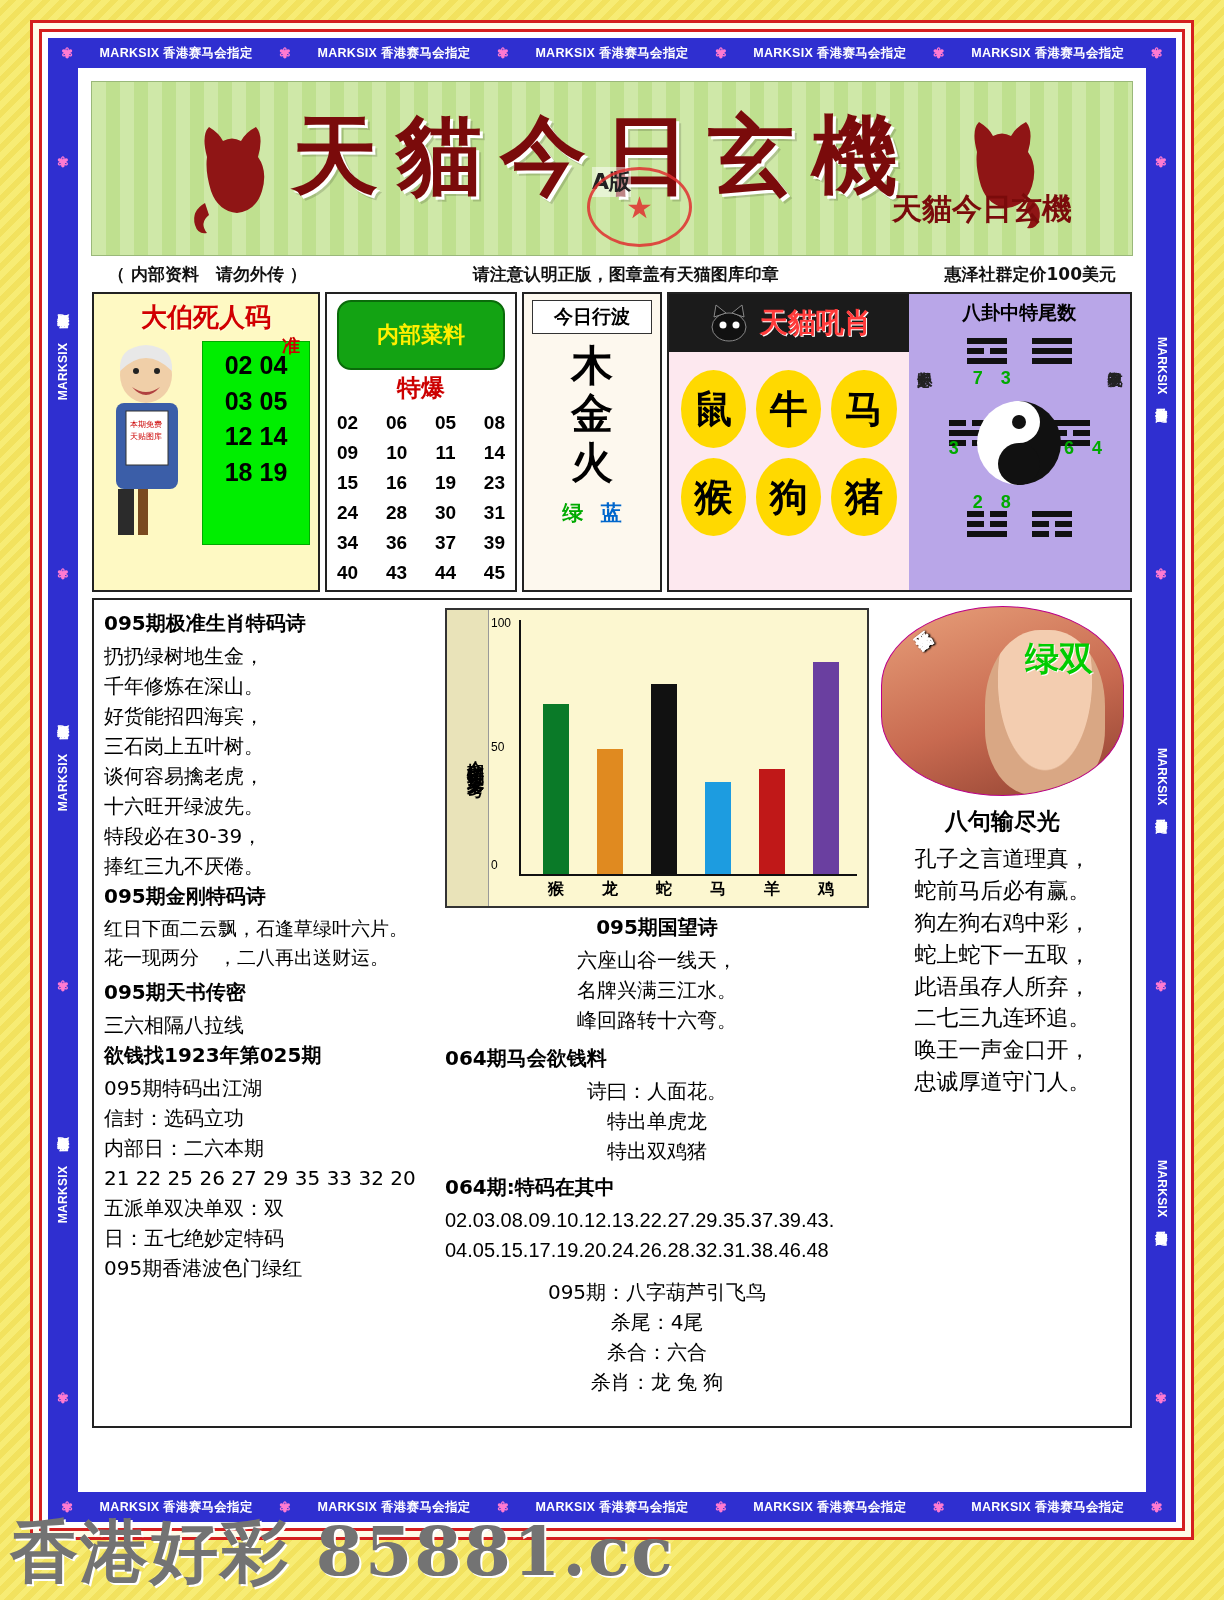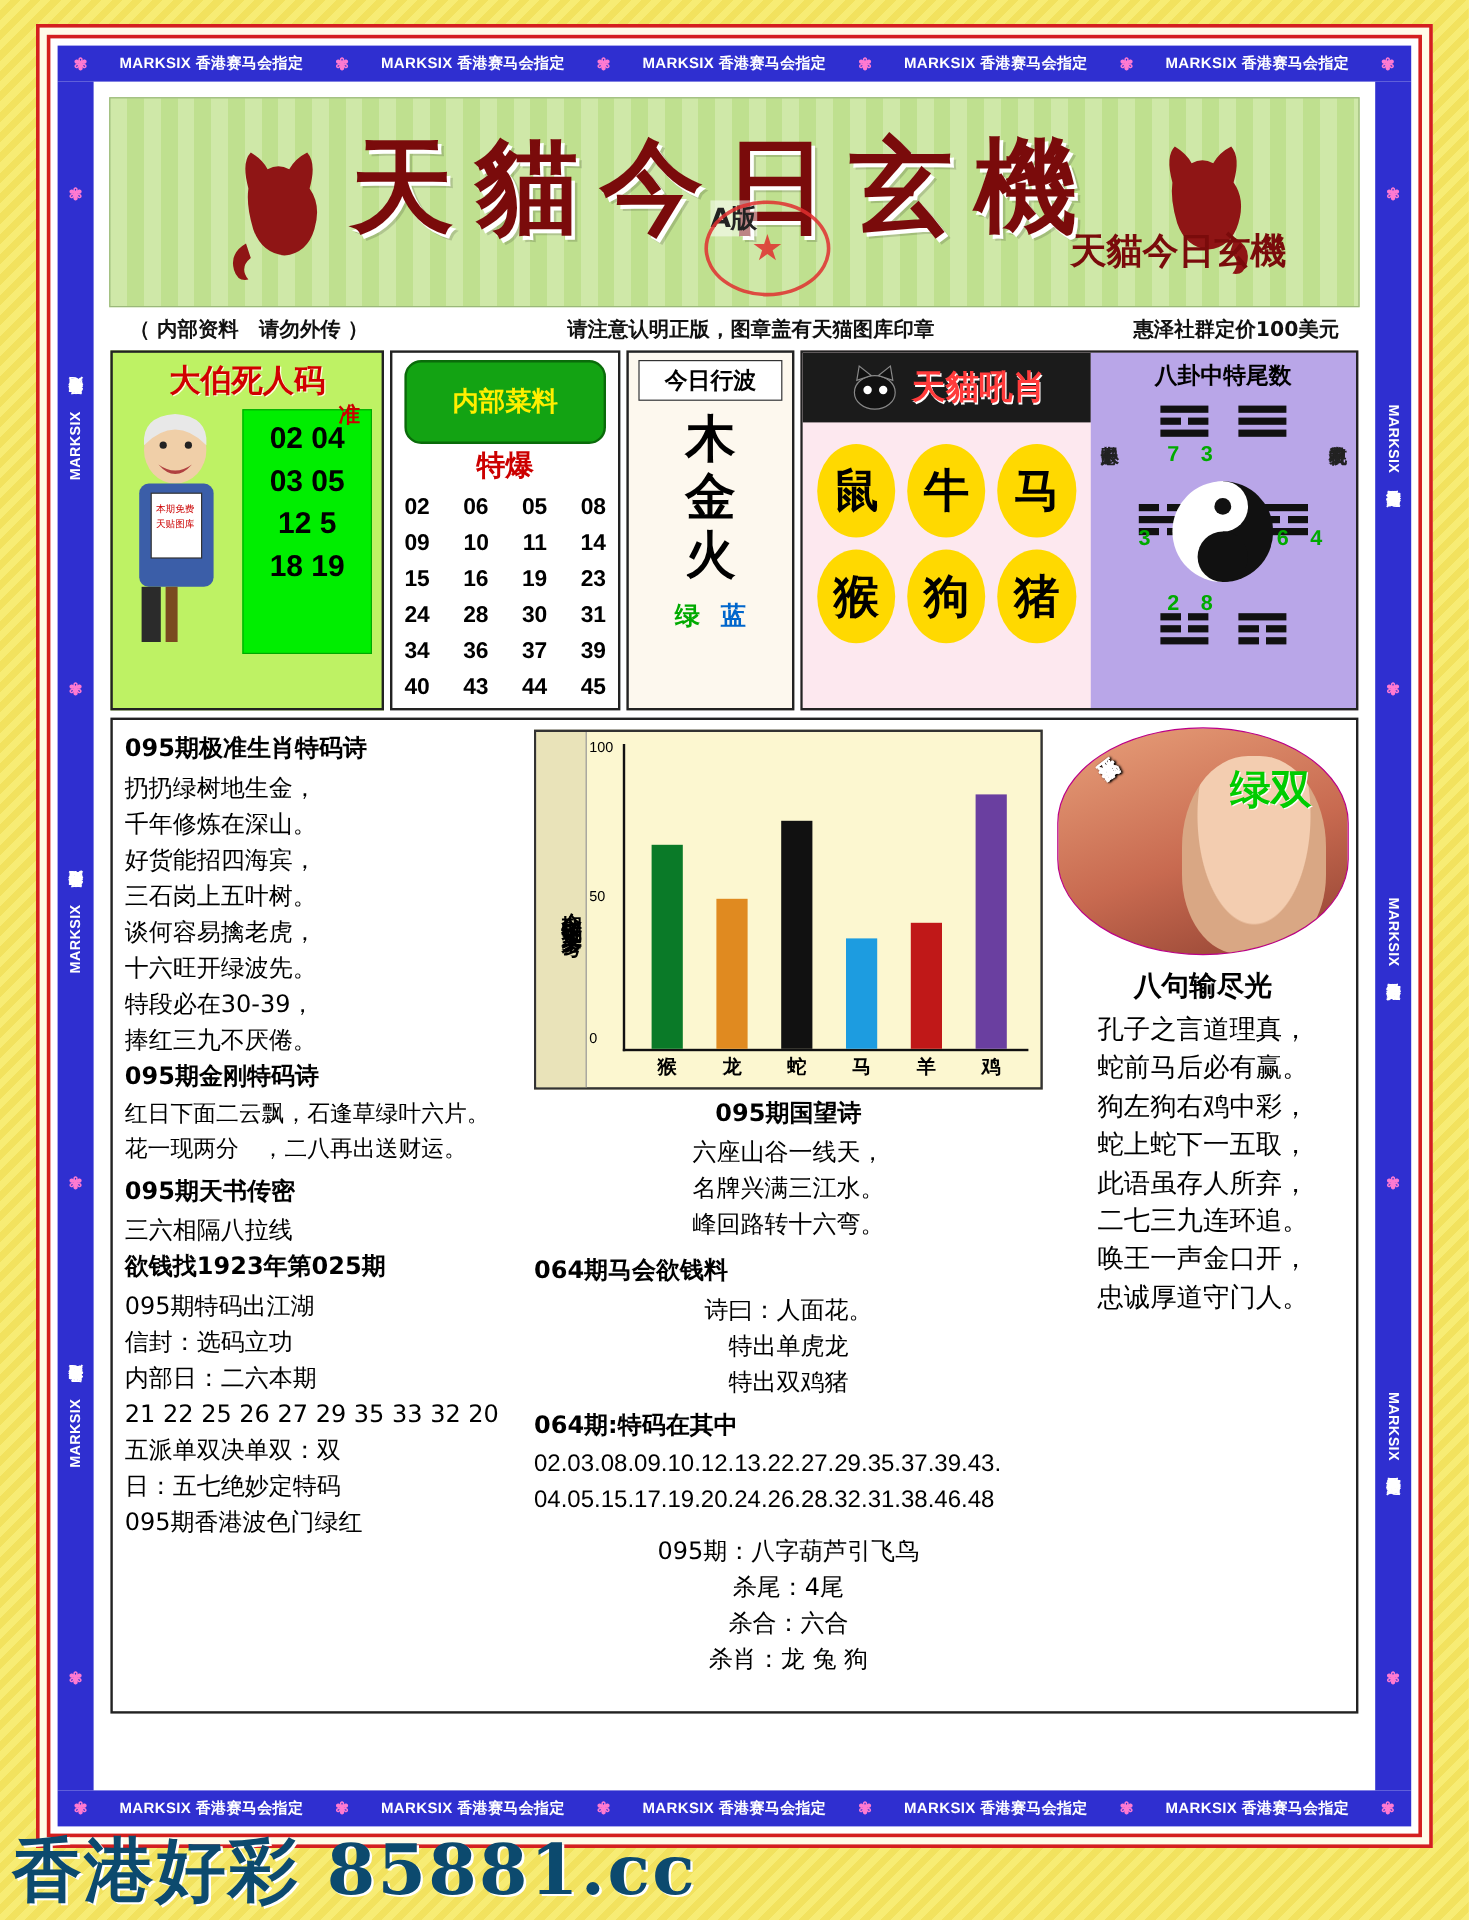--- a/index.html
+++ b/index.html
@@ -132,21 +132,21 @@
   }
 
   
   .boxrow {
     display:flex;
     gap:5px;
     margin:0 4px 6px 4px;
     height:300px;
   }
   .box { border:2px solid #222; background:#fff; position:relative; }
-  .b1 { width:228px; background:#bef264; }
+  .b1 { width:228px; background:#fef9c3; }
   .b2 { width:192px; background:#fff; }
   .b3 { width:140px; background:#fdf8ee; }
   .b4 { flex:1; background:#fde9ef; }
 
   .b1-title {
     text-align:center;
     font-size:26px; font-weight:bold;
     color:#d10000;
     padding-top:6px;
     font-family:"DejaVu Serif", serif;
@@ -354,23 +354,23 @@
     z-index:-1;
   }
   .r-poem { margin-top:10px; text-align:center; }
   .r-poem .h { font-size:23px; font-weight:bold; margin-bottom:6px; }
   .r-poem .l { font-size:22px; line-height:1.45; font-family:"DejaVu Serif", serif; }
 
   
   .watermark {
     position:absolute;
     left:10px; bottom:2px;
-    font-size:58px;
-    font-weight:bold;
-    color:#0c4a6e;
+    font-size:68px;
+    font-weight:bold;
+    color:#737373;
     font-family:"DejaVu Serif", serif;
     text-shadow:2px 2px 0 #fff;
     letter-spacing:2px;
     z-index:50;
     white-space:nowrap;
   }
   .mono { font-family:"Liberation Sans", sans-serif; }
 </style>
 </head>
 <body>
@@ -473,21 +473,21 @@
                   <rect x="24" y="70" width="42" height="54" fill="#fff" stroke="#333"></rect>
                   <text x="28" y="86" font-size="8" fill="#c00">本期免费</text>
                   <text x="28" y="98" font-size="8" fill="#c00">天贴图库</text>
                   <rect x="36" y="148" width="10" height="46" fill="#7a4a20"></rect>
                   <rect x="16" y="148" width="16" height="46" fill="#2b2b2b"></rect>
                 </svg>
               </div>
               <div class="nums-green">
                   <div>02  04</div>
                   <div>03  05</div>
-                  <div>12  5</div>
+                  <div>12  14</div>
                   <div>18  19</div>
                 </div>
             </div>
           </div>
 
           <div class="box b2">
             <div class="b2-banner">内部菜料</div>
             <div class="b2-sub">特爆</div>
             <div class="b2-nums">
                 <div>

